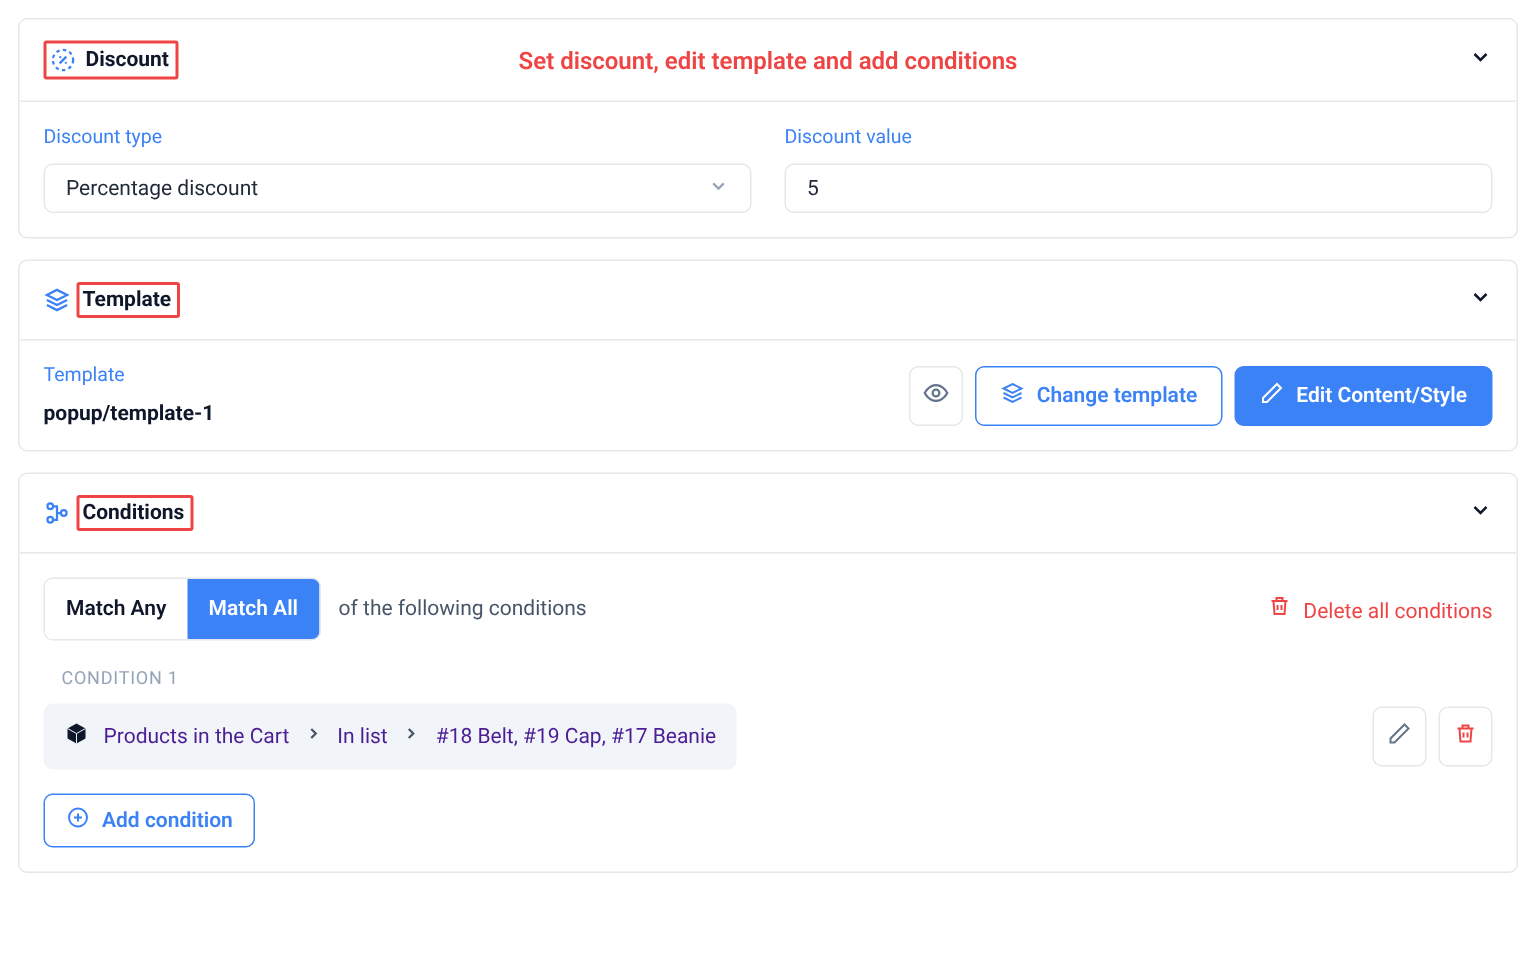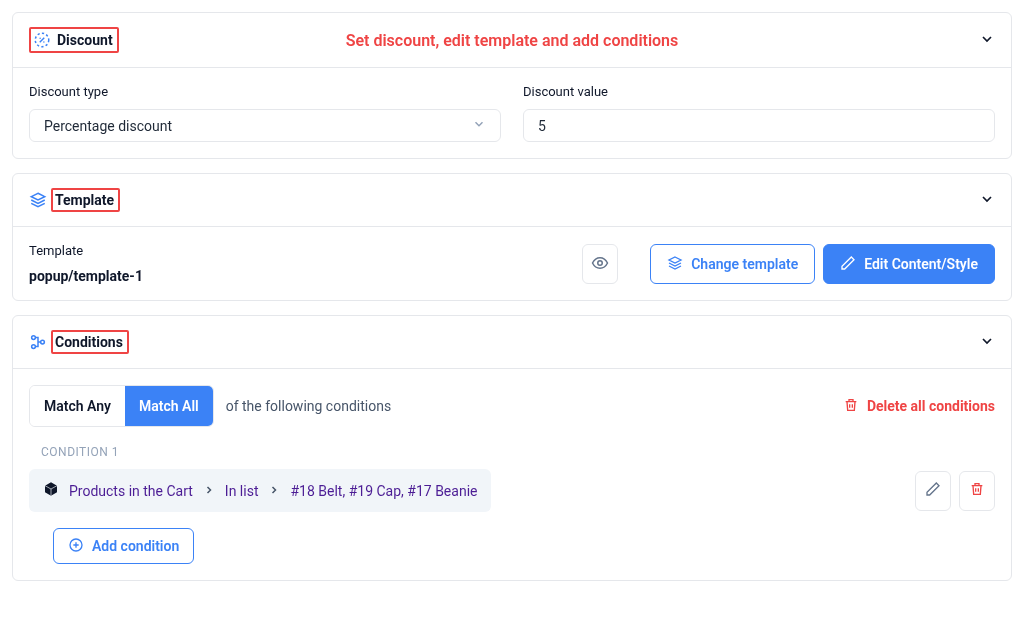--- a/index.html
+++ b/index.html
@@ -56,21 +56,21 @@
     margin-left: auto;
     color: #0f172a;
   }
   .section-body {
     border-top: 1px solid #e5e7eb;
     padding: 16px;
   }
   .row { display: flex; gap: 22px; }
   .field { flex: 1 1 0; display: flex; flex-direction: column; }
   .field-label {
-    color: #0f172a;
+    color: #3b82f6;
     font-size: 13px;
     margin-bottom: 10px;
   }
   .control {
     border: 1px solid #e5e7eb;
     border-radius: 6px;
     height: 33px;
     padding: 0 14px;
     display: flex;
     align-items: center;
@@ -101,21 +101,20 @@
     display: inline-flex;
     align-items: center;
     gap: 8px;
     font-weight: 600;
     cursor: pointer;
   }
   .btn-outline-primary {
     border: 1px solid #3b82f6;
     color: #3b82f6;
     background: #fff;
-    margin-left: 24px;
   }
   .btn-primary {
     border: 1px solid #3b82f6;
     background: #3b82f6;
     color: #fff;
   }
   .match-group {
     display: inline-flex;
     border: 1px solid #e5e7eb;
     border-radius: 6px;
@@ -133,23 +132,23 @@
   }
   .match-btn.active {
     background: #3b82f6;
     color: #fff;
   }
   .match-caption { color: #475569; margin-left: 12px; }
   .cond-top { display: flex; align-items: center; }
   .danger-link {
     margin-left: auto;
     color: #ef4444;
-    font-weight: 700;
-    display: inline-flex;
-    align-items: center;
+    font-weight: 400;
+    display: inline-flex;
+    align-items: flex-end;
     gap: 8px;
     cursor: pointer;
   }
   .cond-label {
     color: #94a3b8;
     font-size: 12px;
     letter-spacing: 0.5px;
     margin: 18px 12px 10px;
     text-transform: uppercase;
   }

